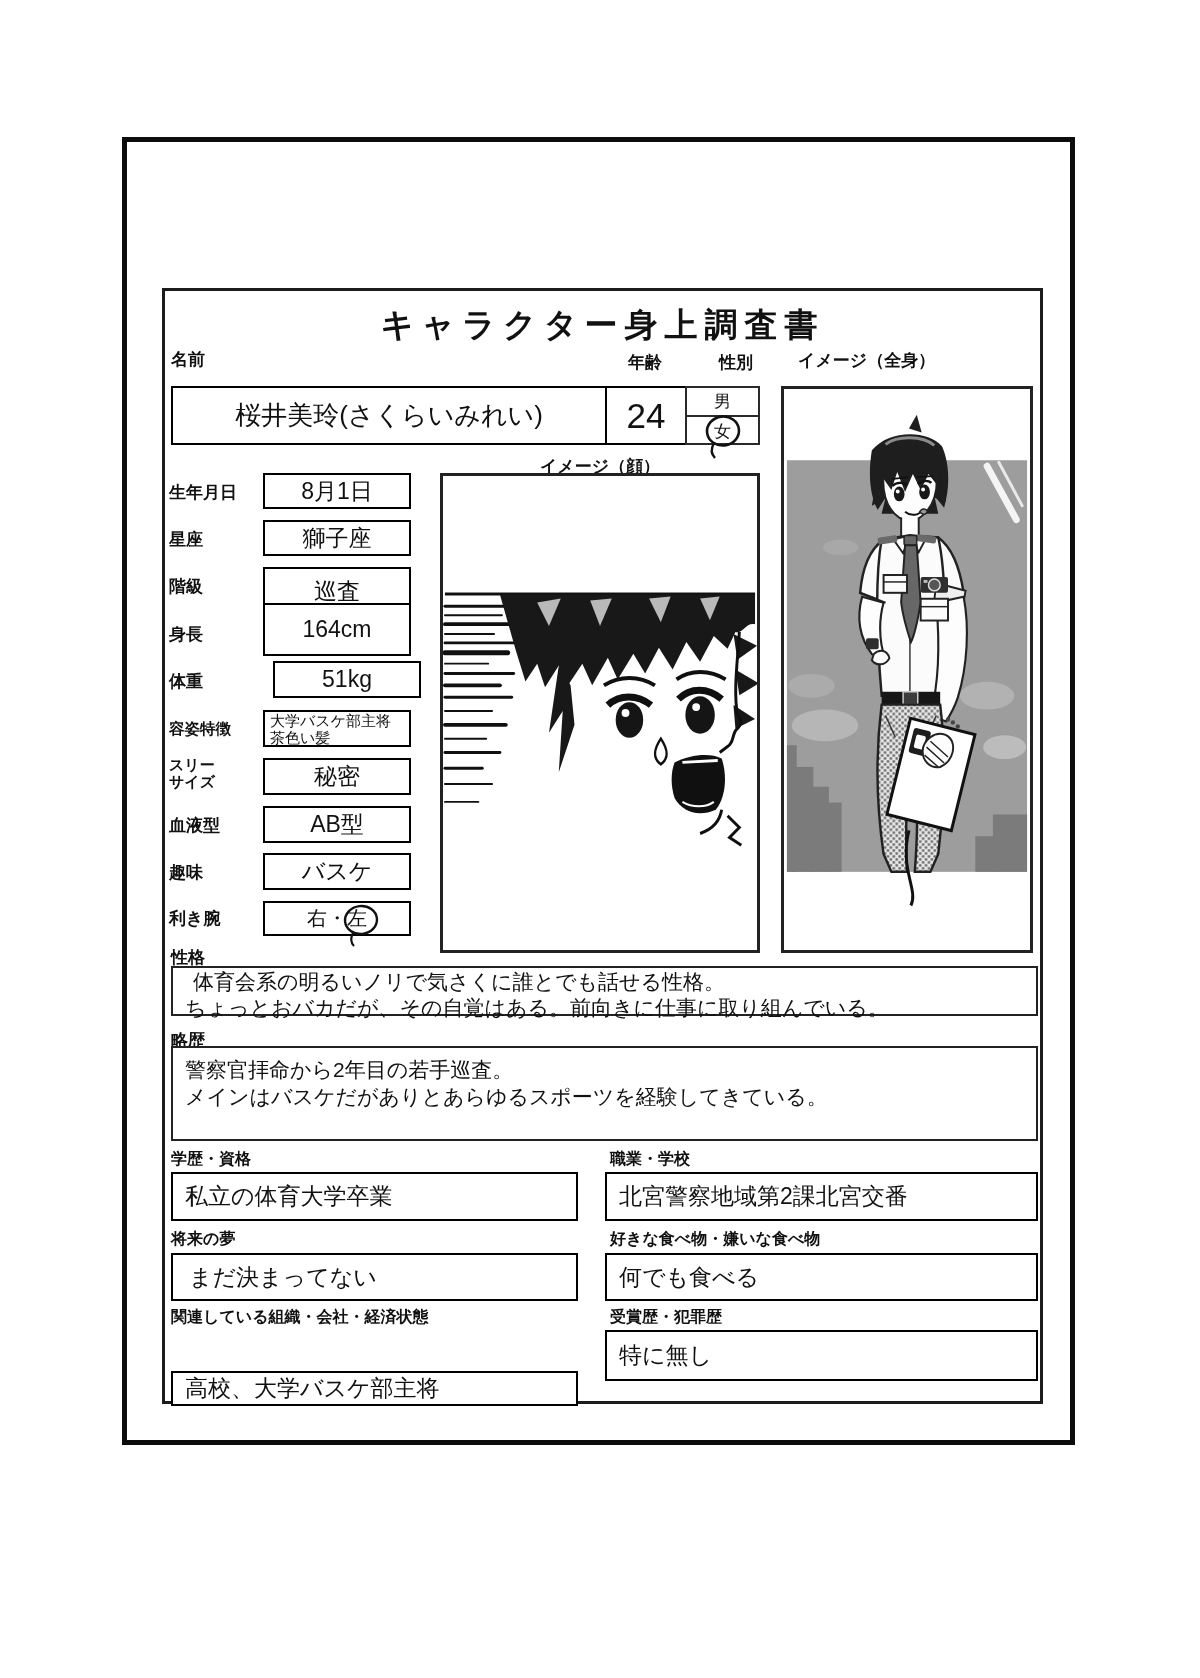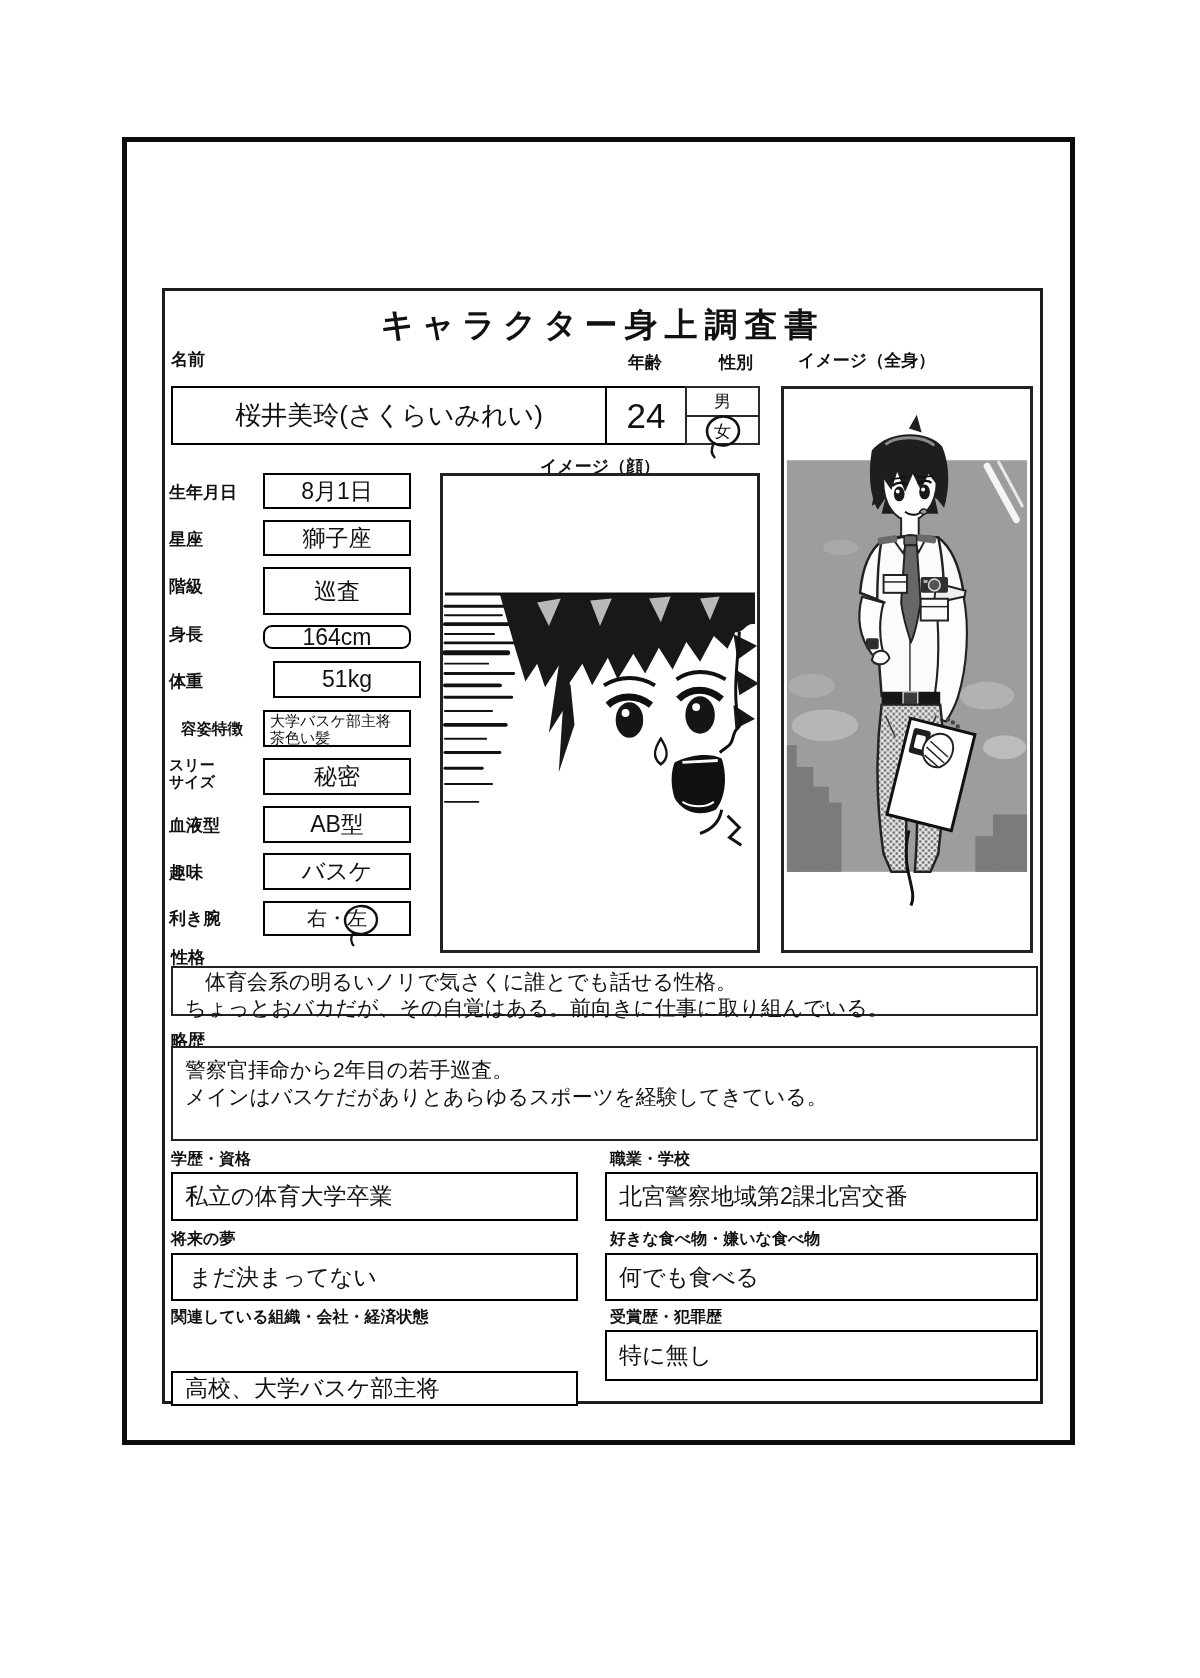--- a/index.html
+++ b/index.html
@@ -200,30 +200,30 @@
     <div class="abs vbox" style="left:98px;top:229px;width:148px;height:36px;">
         <span>獅子座</span>
       </div>
 
     <div class="abs lbl" style="left:4px;top:284px;">階級</div>
     <div class="abs vbox" style="left:98px;top:276px;width:148px;height:48px;">
         <span>巡査</span>
       </div>
 
     <div class="abs lbl" style="left:4px;top:332px;">身長</div>
-    <div class="abs vbox" style="left:98px;top:334px;width:148px;height:24px;border-radius:9px;">
+    <div class="abs vbox" style="left:98px;top:312px;width:148px;height:53px;">
         <span>164cm</span>
       </div>
 
     <div class="abs lbl" style="left:4px;top:379px;">体重</div>
     <div class="abs vbox" style="left:108px;top:370px;width:148px;height:37px;">
         <span>51kg</span>
       </div>
 
-    <div class="abs lbl" style="left:16px;top:428px;font-size:15.5px;">容姿特徴</div>
+    <div class="abs lbl" style="left:4px;top:428px;font-size:15.5px;">容姿特徴</div>
     <div class="abs vbox" style="left:98px;top:419px;width:148px;height:37px;font-size:15px;flex-direction:column;align-items:flex-start;justify-content:center;padding-left:5px;line-height:17px;">
       <span>大学バスケ部主将</span>
       <span>茶色い髪</span>
     </div>
 
     <div class="abs lbl-sm" style="left:4px;top:465px;">
       <div>スリー</div>
       <div>サイズ</div>
     </div>
     <div class="abs vbox" style="left:98px;top:467px;width:148px;height:37px;">
@@ -246,21 +246,21 @@
       <span>・</span>
       <span>左</span>
       <svg class="abs" style="left:0;top:0;overflow:visible;" width="148" height="35" viewBox="0 0 148 35">
         <ellipse cx="96" cy="17" rx="16" ry="14" fill="none" stroke="#111" stroke-width="2.4" transform="rotate(-6 96 17)"></ellipse>
         <path d="M88,30 q-4,8 1,13" fill="none" stroke="#111" stroke-width="2.2"></path>
       </svg>
     </div>
 
     <div class="abs lbl" style="left:6px;top:655px;">性格</div>
     <div class="abs box" style="left:6px;top:675px;width:867px;height:50px;border-width:2px;padding-top:1px;">
-      <div class="txt21 nowrap" style="padding-left:32px;">体育会系の明るいノリで気さくに誰とでも話せる性格。</div>
+      <div class="txt21 nowrap" style="padding-left:20px;">体育会系の明るいノリで気さくに誰とでも話せる性格。</div>
       <div class="txt21 nowrap" style="padding-left:12px;">ちょっとおバカだが、その自覚はある。前向きに仕事に取り組んでいる。</div>
     </div>
 
     <div class="abs lbl" style="left:6px;top:738px;">略歴</div>
     <div class="abs box" style="left:6px;top:755px;width:867px;height:95px;border-width:2px;padding-top:8px;">
       <div class="txt21 nowrap" style="padding-left:12px;line-height:27px;">警察官拝命から2年目の若手巡査。</div>
       <div class="txt21 nowrap" style="padding-left:12px;line-height:27px;">メインはバスケだがありとあらゆるスポーツを経験してきている。</div>
     </div>
 
     <div class="abs lbl" style="left:6px;top:858px;font-size:16px;">学歴・資格</div>

